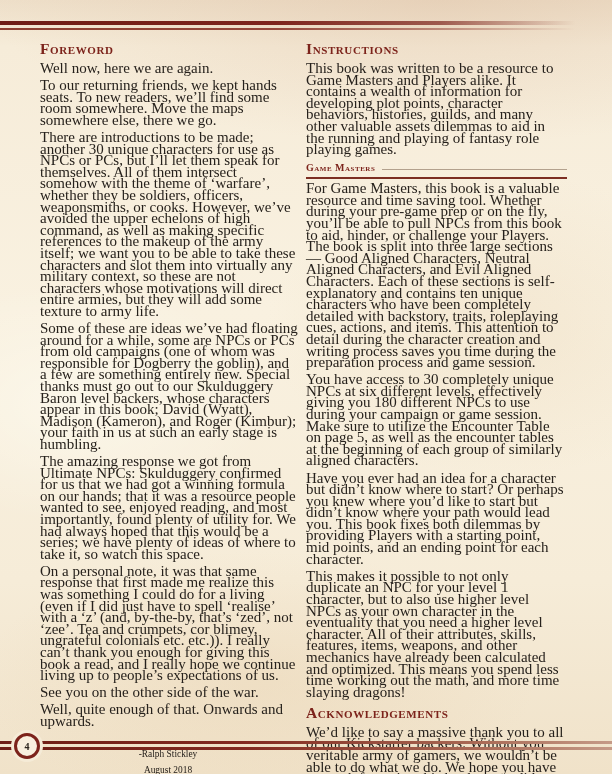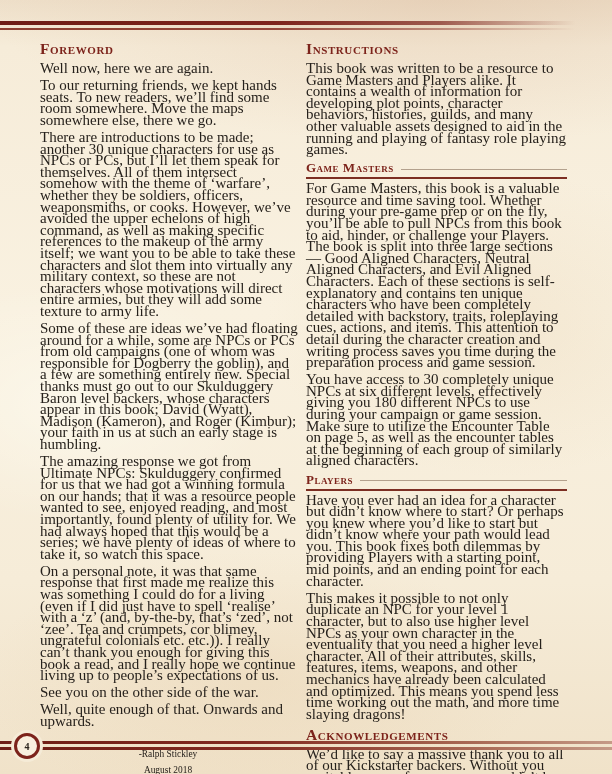--- a/index.html
+++ b/index.html
@@ -33,21 +33,21 @@
 
   h1.sec {
     margin:0 0 6px 0;
     font-size:15.5px; line-height:17px;
     font-variant:small-caps; letter-spacing:0.6px;
     font-weight:700; color:#7c231b;
   }
   .h2wrap { margin:5px 0 4px 0; border-bottom:2px solid #7c2e22; padding-bottom:2px; }
   .h2row { display:flex; align-items:center; }
   .h2text {
-    font-size:13px; line-height:14px;
+    font-size:10px; line-height:14px;
     font-variant:small-caps; letter-spacing:0.5px;
     font-weight:700; color:#7c231b; white-space:nowrap;
   }
   .h2tail { flex:1; height:1px; background:#b3a18d; margin-left:7px; position:relative; top:1px; }
 
   p.body {
     margin:0 0 5.5px 0;
     font-size:15px; line-height:11.6px;
     text-align:left;
   }
@@ -92,37 +92,31 @@
       <p class="body">See you on the other side of the war.</p>
       <p class="body">Well, quite enough of that. Onwards and upwards.</p>
       <div class="sig">
         <div class="sig-name">-Ralph Stickley</div>
         <div class="sig-date">August 2018</div>
       </div>
     </div>
 
     <div class="col right">
       <h1 class="sec">Instructions</h1>
-      <p class="body">This book was written to be a resource to Game Masters and Players alike. It contains a wealth of information for developing plot points, character behaviors, histories, guilds, and many other valuable assets designed to aid in the running and playing of fantasy role playing games.</p>
+      <p class="body">This book was written to be a resource to Game Masters and Players alike. It contains a wealth of information for developing plot points, character behaviors, histories, guilds, and many other valuable assets dilemmas to aid in the running and playing of fantasy role playing games.</p>
 
       <div class="h2wrap">
         <div class="h2row">
           <span class="h2text">Game Masters</span>
           <span class="h2tail"></span>
         </div>
       </div>
       <p class="body">For Game Masters, this book is a valuable resource and time saving tool. Whether during your pre-game prep or on the fly, you’ll be able to pull NPCs from this book to aid, hinder, or challenge your Players. The book is split into three large sections— Good Aligned Characters, Neutral Aligned Characters, and Evil Aligned Characters. Each of these sections is self-explanatory and contains ten unique characters who have been completely detailed with backstory, traits, roleplaying cues, actions, and items. This attention to detail during the character creation and writing process saves you time during the preparation process and game session.</p>
       <p class="body">You have access to 30 completely unique NPCs at six different levels, effectively giving you 180 different NPCs to use during your campaign or game session. Make sure to utilize the Encounter Table on page 5, as well as the encounter tables at the beginning of each group of similarly aligned characters.</p>
 
-      <div class="h2wrap">
-        <div class="h2row">
-          <span class="h2text">Players</span>
-          <span class="h2tail"></span>
-        </div>
-      </div>
       <p class="body">Have you ever had an idea for a character but didn’t know where to start? Or perhaps you knew where you’d like to start but didn’t know where your path would lead you. This book fixes both dilemmas by providing Players with a starting point, mid points, and an ending point for each character.</p>
       <p class="body">This makes it possible to not only duplicate an NPC for your level 1 character, but to also use higher level NPCs as your own character in the eventuality that you need a higher level character. All of their attributes, skills, features, items, weapons, and other mechanics have already been calculated and optimized. This means you spend less time working out the math, and more time slaying dragons!</p>
 
       <h1 class="sec" style="margin-top:2px">Acknowledgements</h1>
       <p class="body">We’d like to say a massive thank you to all of our Kickstarter backers. Without you veritable army of gamers, we wouldn’t be able to do what we do. We hope you have as much fun using this book as we did making it!</p>
     </div>
 
   </div>
 
   <div class="bottom-rule">

